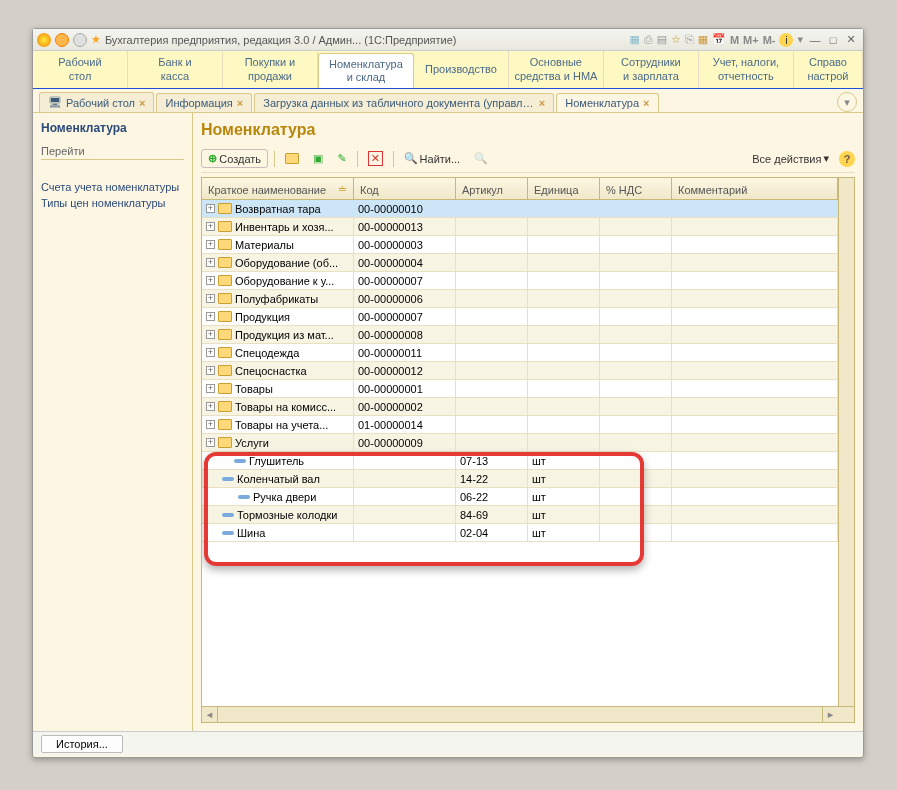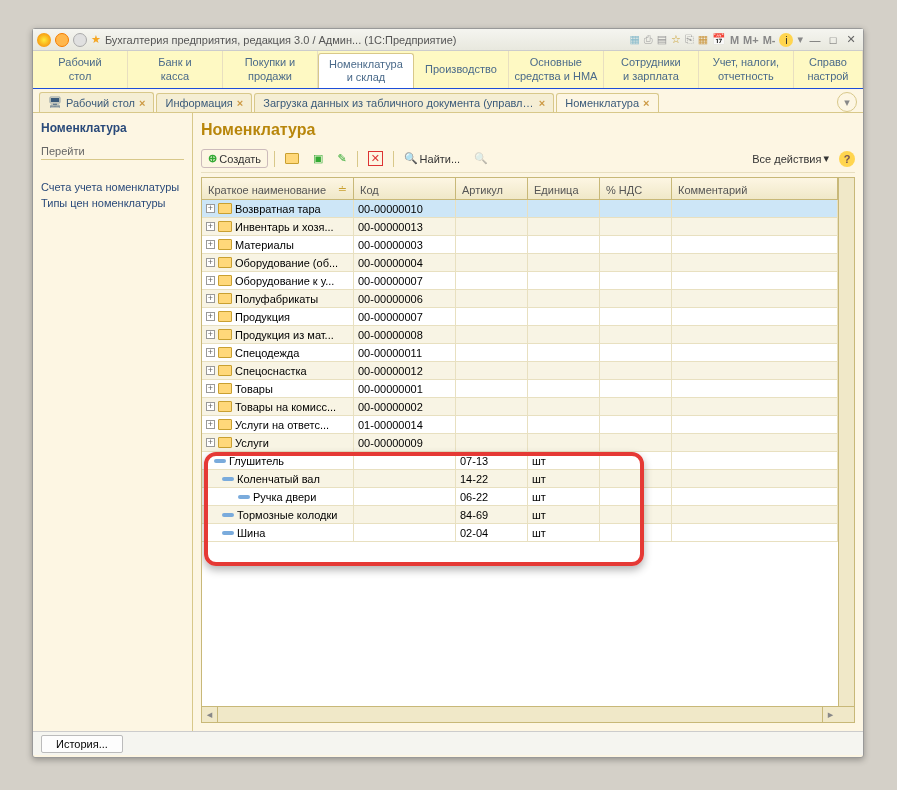--- a/index.html
+++ b/index.html
@@ -331,42 +331,42 @@
                   <div class="gc c-code">00-00000002</div>
                   <div class="gc c-art"></div>
                   <div class="gc c-unit"></div>
                   <div class="gc c-vat"></div>
                   <div class="gc c-com"></div>
                 </div>
                 <div class="grow">
                   <div class="gc c-name">
                     <span class="exp">+</span>
                     <span class="fold"></span>
-                    <span>Услуги на ответс...</span>
+                    <span>Товары на учета...</span>
                   </div>
                   <div class="gc c-code">01-00000014</div>
                   <div class="gc c-art"></div>
                   <div class="gc c-unit"></div>
                   <div class="gc c-vat"></div>
                   <div class="gc c-com"></div>
                 </div>
                 <div class="grow alt">
                   <div class="gc c-name">
                     <span class="exp">+</span>
                     <span class="fold"></span>
                     <span>Услуги</span>
                   </div>
                   <div class="gc c-code">00-00000009</div>
                   <div class="gc c-art"></div>
                   <div class="gc c-unit"></div>
                   <div class="gc c-vat"></div>
                   <div class="gc c-com"></div>
                 </div>
                 <div class="grow">
-                  <div class="gc c-name" style="padding-left:12px">
+                  <div class="gc c-name" style="padding-left:32px">
                     <span class="item-ic"></span>
                     <span>Глушитель</span>
                   </div>
                   <div class="gc c-code"></div>
                   <div class="gc c-art">07-13</div>
                   <div class="gc c-unit">шт</div>
                   <div class="gc c-vat"></div>
                   <div class="gc c-com"></div>
                 </div>
                 <div class="grow alt">

